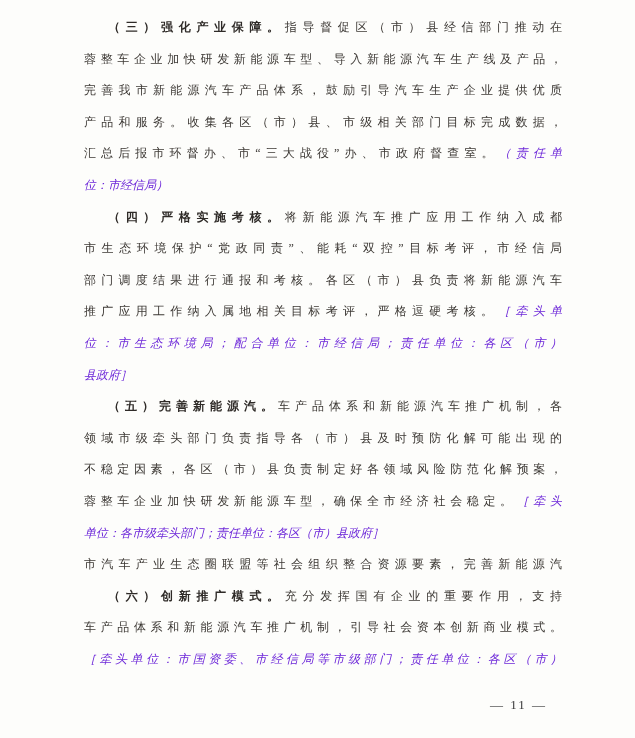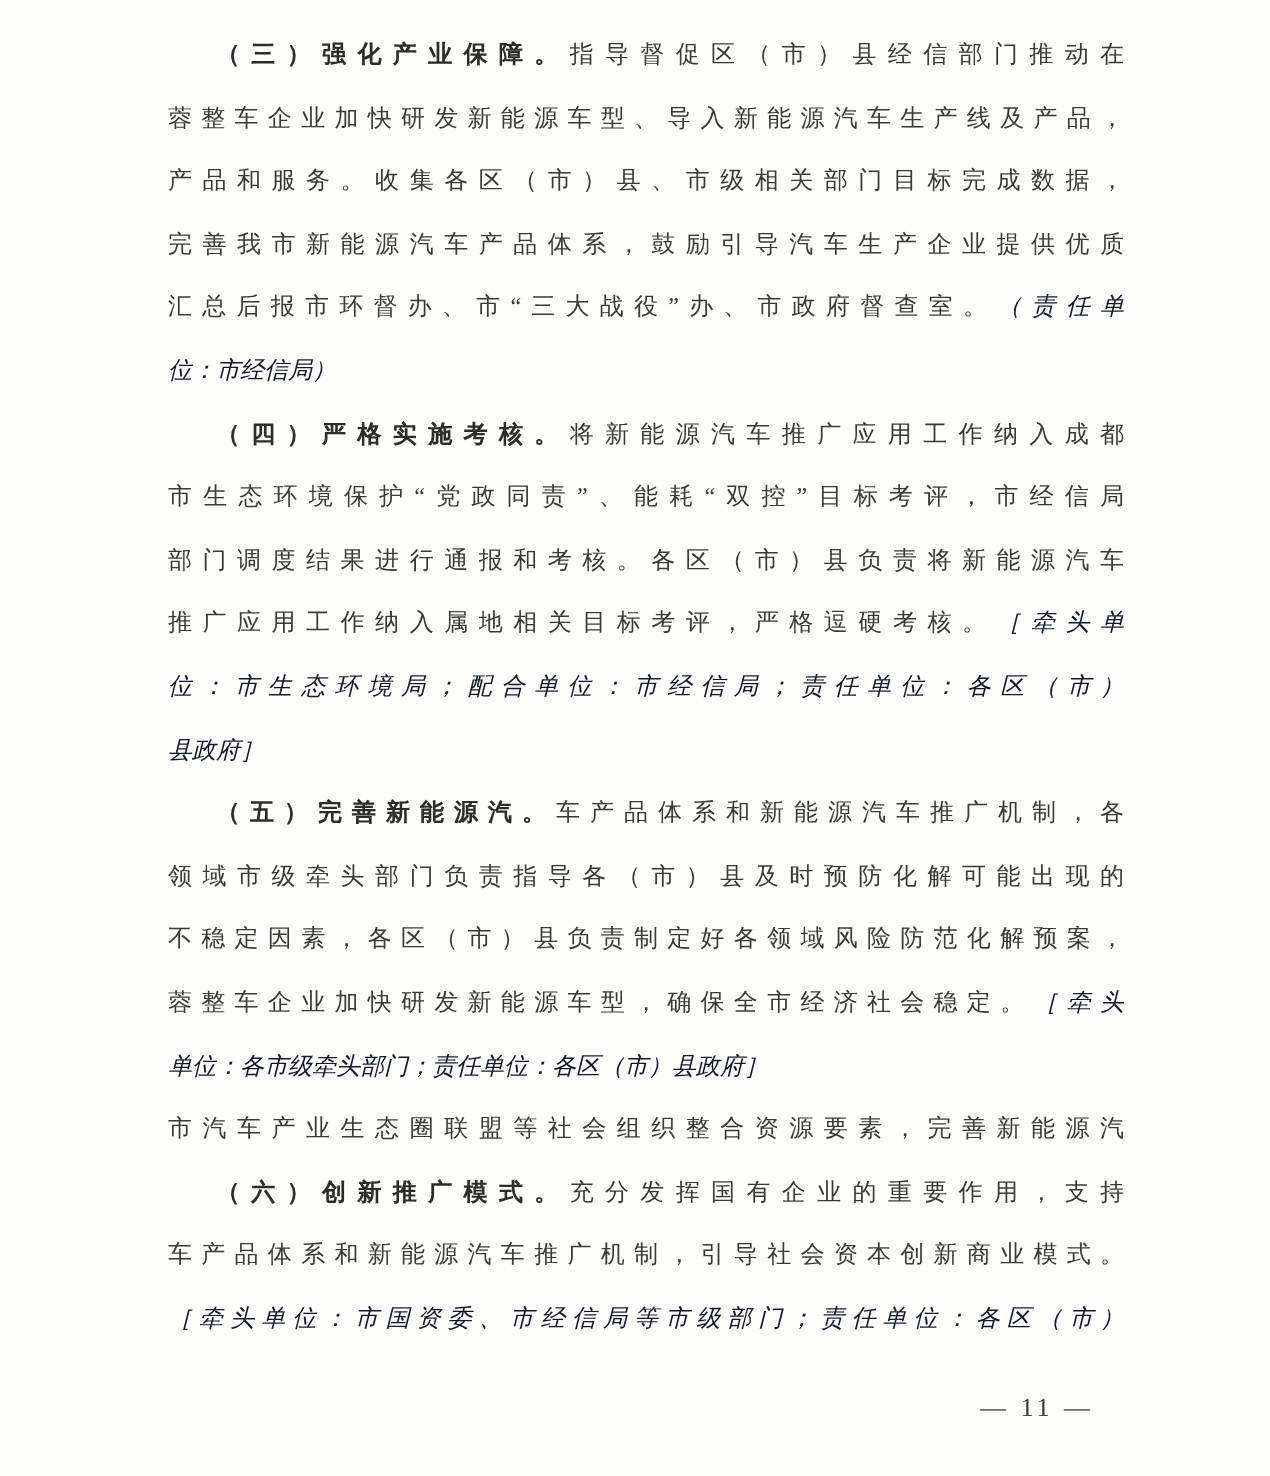--- a/index.html
+++ b/index.html
@@ -48,21 +48,21 @@
   }
   .line.indent {
     text-indent: 2em;
   }
   .seg-bold {
     font-weight: 700;
     color: #2f2b28;
   }
   .seg-kai {
     font-style: italic;
-    color: #0f172a;
+    color: #6d28d9;
   }
   .footer {
     position: absolute;
     top: 692px;
     right: 88px;
     height: 24px;
     line-height: 24px;
   }
   .pageno {
     font-size: 13px;
@@ -72,22 +72,22 @@
   }
 </style>
 </head>
 <body>
 
 <div class="page">
   <div class="doc" id="doc">
       <div class="para">
         <div class="line full indent"><span class="seg-bold">（三）强化产业保障。</span><span class="seg-body">指导督促区（市）县经信部门推动在</span></div>
         <div class="line full"><span class="seg-body">蓉整车企业加快研发新能源车型、导入新能源汽车生产线及产品，</span></div>
+        <div class="line full"><span class="seg-body">完善我市新能源汽车产品体系，鼓励引导汽车生产企业提供优质</span></div>
         <div class="line full"><span class="seg-body">产品和服务。收集各区（市）县、市级相关部门目标完成数据，</span></div>
-        <div class="line full"><span class="seg-body">完善我市新能源汽车产品体系，鼓励引导汽车生产企业提供优质</span></div>
         <div class="line full"><span class="seg-body">汇总后报市环督办、市“三大战役”办、市政府督查室。</span><span class="seg-kai">（责任单</span></div>
         <div class="line last"><span class="seg-kai">位：市经信局）</span></div>
       </div>
       <div class="para">
         <div class="line full indent"><span class="seg-bold">（四）严格实施考核。</span><span class="seg-body">将新能源汽车推广应用工作纳入成都</span></div>
         <div class="line full"><span class="seg-body">市生态环境保护“党政同责”、能耗“双控”目标考评，市经信局</span></div>
         <div class="line full"><span class="seg-body">部门调度结果进行通报和考核。各区（市）县负责将新能源汽车</span></div>
         <div class="line full"><span class="seg-body">推广应用工作纳入属地相关目标考评，严格逗硬考核。</span><span class="seg-kai">［牵头单</span></div>
         <div class="line full"><span class="seg-kai">位：市生态环境局；配合单位：市经信局；责任单位：各区（市）</span></div>
         <div class="line last"><span class="seg-kai">县政府］</span></div>

